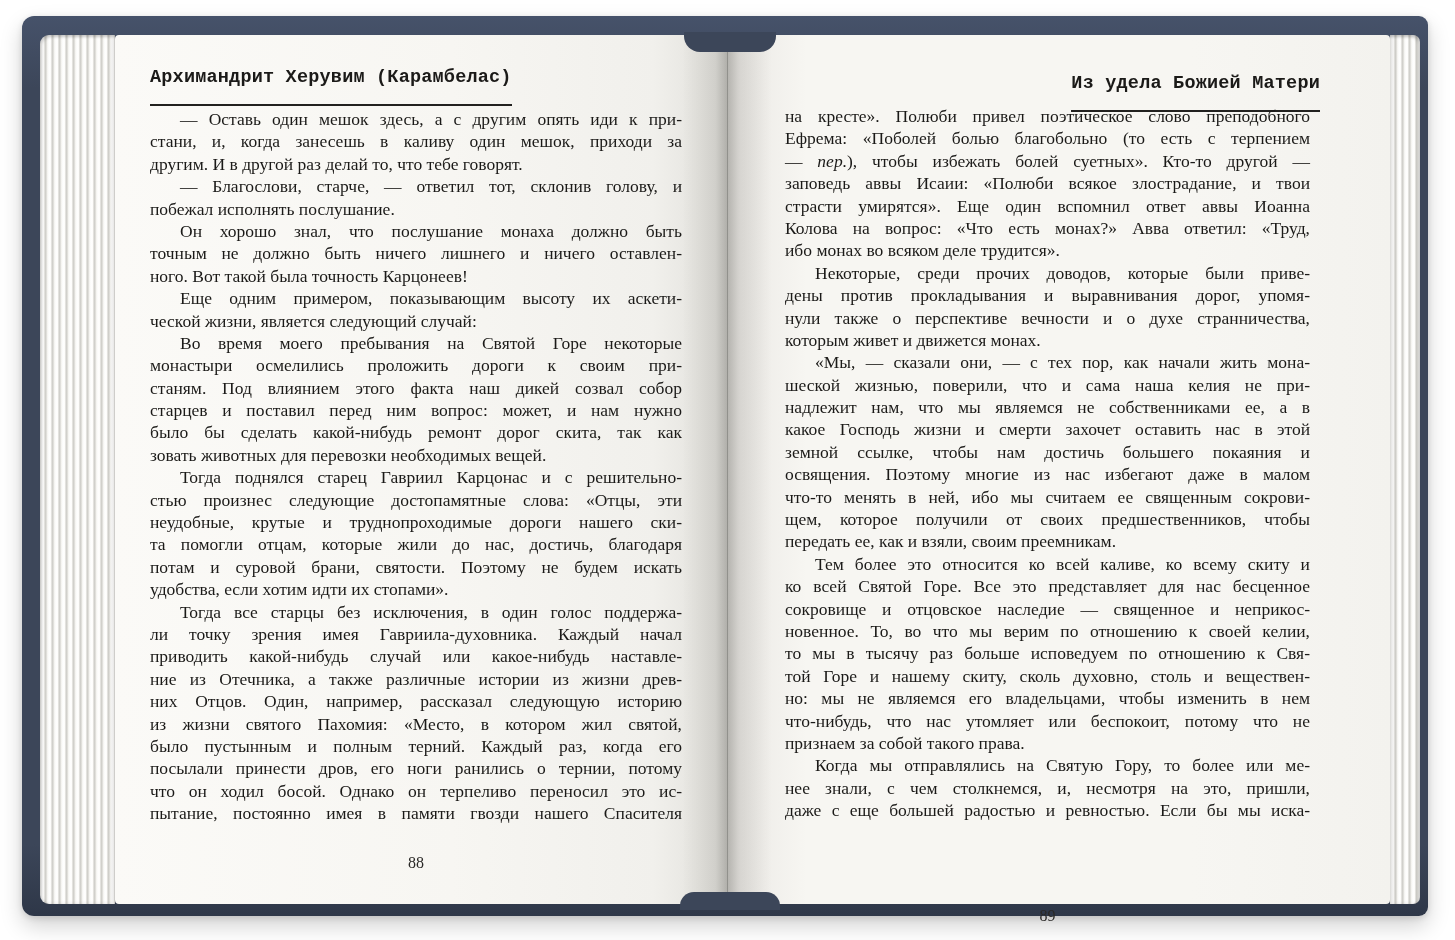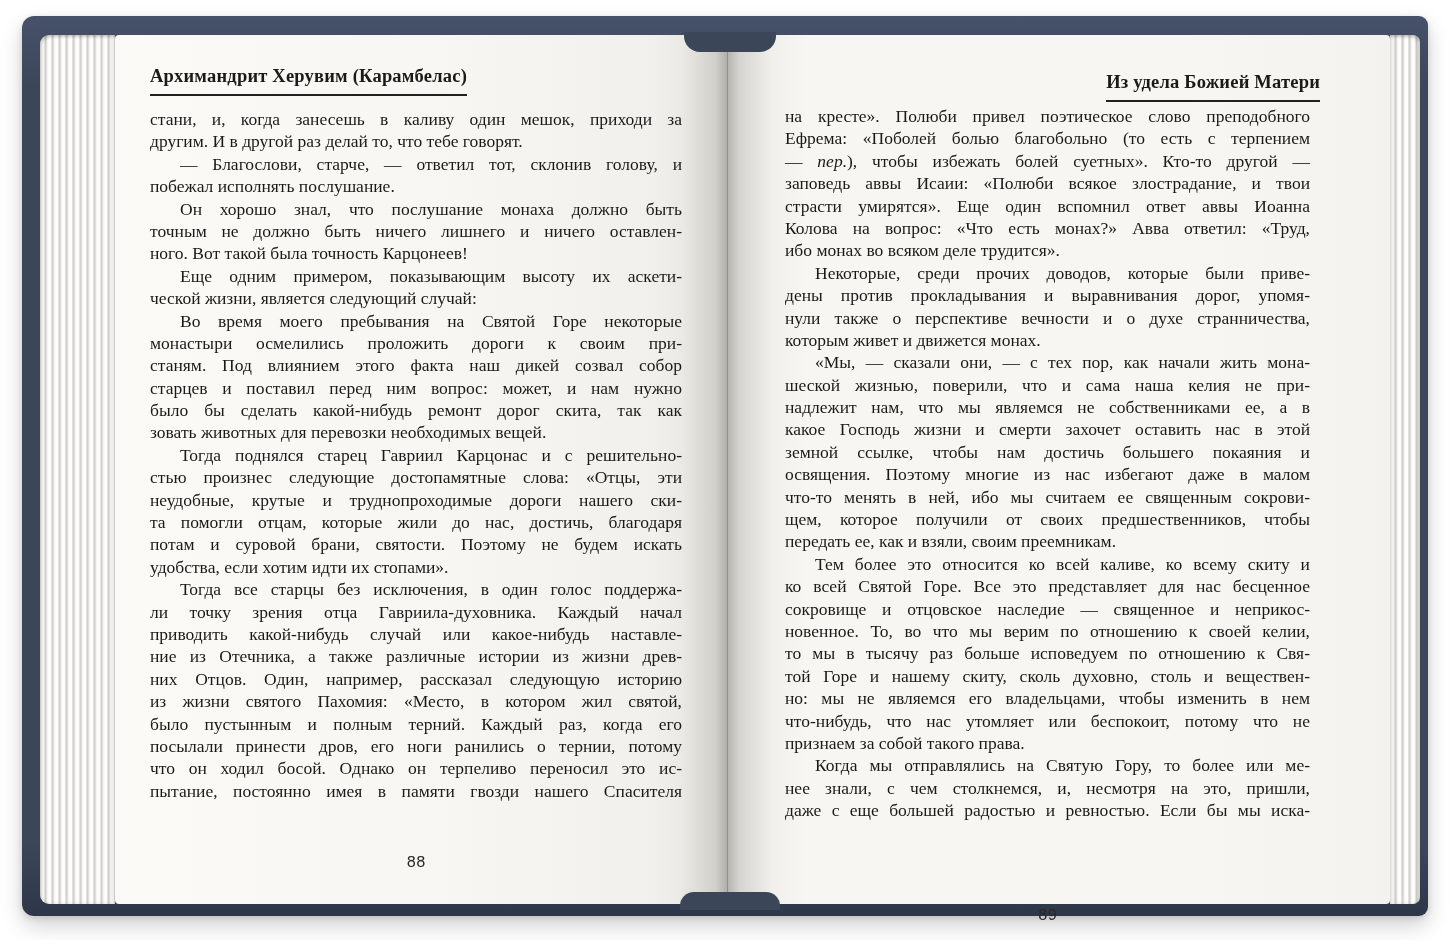--- a/index.html
+++ b/index.html
@@ -82,21 +82,22 @@
 
   
   .running-head{
     position:absolute;
     font-size:18.5px;font-weight:bold;color:var(--ink-color);
     letter-spacing:0.2px;
   }
   .running-head span{
     display:inline-block;
     border-bottom:2px solid #22211f;
-    padding-bottom:7px;
+    padding-bottom:16px;
+    font-family:Liberation Mono, monospace;
   }
   .head-left{left:128px;top:50px;width:532px;text-align:left;}
   .head-right{left:773px;top:56px;width:525px;text-align:right;}
 
   .body-text{
     position:absolute;width:532px;
     color:var(--ink-color);
     font-size:17.5px;line-height:22.4px;
   }
   .body-left{left:128px;top:92px;}
@@ -106,21 +107,21 @@
     text-align:justify;
     text-align-last:justify;
     white-space:normal;
     height:22.4px;overflow:visible;
   }
   .line.indent{text-indent:30px;}
   .line.endline{text-align-last:left;}
 
   .page-number{
     position:absolute;width:532px;
-    text-align:center;font-size:16px;color:#2a2927;font-family:Liberation Mono, monospace;
+    text-align:center;font-size:16px;color:#2a2927;
   }
   .num-left{left:128px;top:838px;}
   .num-right{left:763px;top:843px;width:525px;margin-top:48px;}
 </style>
 </head>
 <body>
 
 <div class="stage">
   <div class="book">
 
@@ -135,20 +136,21 @@
     <div class="notch notch-bottom"></div>
 
     <div class="running-head head-left">
       <span>Архимандрит Херувим (Карамбелас)</span>
     </div>
     <div class="running-head head-right">
       <span>Из удела Божией Матери</span>
     </div>
 
     <div class="body-text body-left" id="left-body">
+        <div class="line indent">— Оставь один мешок здесь, а с другим опять иди к при-</div>
         <div class="line">стани, и, когда занесешь в каливу один мешок, приходи за</div>
         <div class="line endline">другим. И в другой раз делай то, что тебе говорят.</div>
         <div class="line indent">— Благослови, старче, — ответил тот, склонив голову, и</div>
         <div class="line endline">побежал исполнять послушание.</div>
         <div class="line indent">Он хорошо знал, что послушание монаха должно быть</div>
         <div class="line">точным не должно быть ничего лишнего и ничего оставлен-</div>
         <div class="line endline">ного. Вот такой была точность Карцонеев!</div>
         <div class="line indent">Еще одним примером, показывающим высоту их аскети-</div>
         <div class="line endline">ческой жизни, является следующий случай:</div>
         <div class="line indent">Во время моего пребывания на Святой Горе некоторые</div>
@@ -157,21 +159,21 @@
         <div class="line">старцев и поставил перед ним вопрос: может, и нам нужно</div>
         <div class="line">было бы сделать какой-нибудь ремонт дорог скита, так как</div>
         <div class="line endline">зовать животных для перевозки необходимых вещей.</div>
         <div class="line indent">Тогда поднялся старец Гавриил Карцонас и с решительно-</div>
         <div class="line">стью произнес следующие достопамятные слова: «Отцы, эти</div>
         <div class="line">неудобные, крутые и труднопроходимые дороги нашего ски-</div>
         <div class="line">та помогли отцам, которые жили до нас, достичь, благодаря</div>
         <div class="line">потам и суровой брани, святости. Поэтому не будем искать</div>
         <div class="line endline">удобства, если хотим идти их стопами».</div>
         <div class="line indent">Тогда все старцы без исключения, в один голос поддержа-</div>
-        <div class="line">ли точку зрения отца Гавриила-духовника. Каждый начал</div>
+        <div class="line">ли точку зрения имея Гавриила-духовника. Каждый начал</div>
         <div class="line">приводить какой-нибудь случай или какое-нибудь наставле-</div>
         <div class="line">ние из Отечника, а также различные истории из жизни древ-</div>
         <div class="line">них Отцов. Один, например, рассказал следующую историю</div>
         <div class="line">из жизни святого Пахомия: «Место, в котором жил святой,</div>
         <div class="line">было пустынным и полным терний. Каждый раз, когда его</div>
         <div class="line">посылали принести дров, его ноги ранились о тернии, потому</div>
         <div class="line">что он ходил босой. Однако он терпеливо переносил это ис-</div>
         <div class="line">пытание, постоянно имея в памяти гвозди нашего Спасителя</div>
       </div>
     <div class="body-text body-right" id="right-body">

